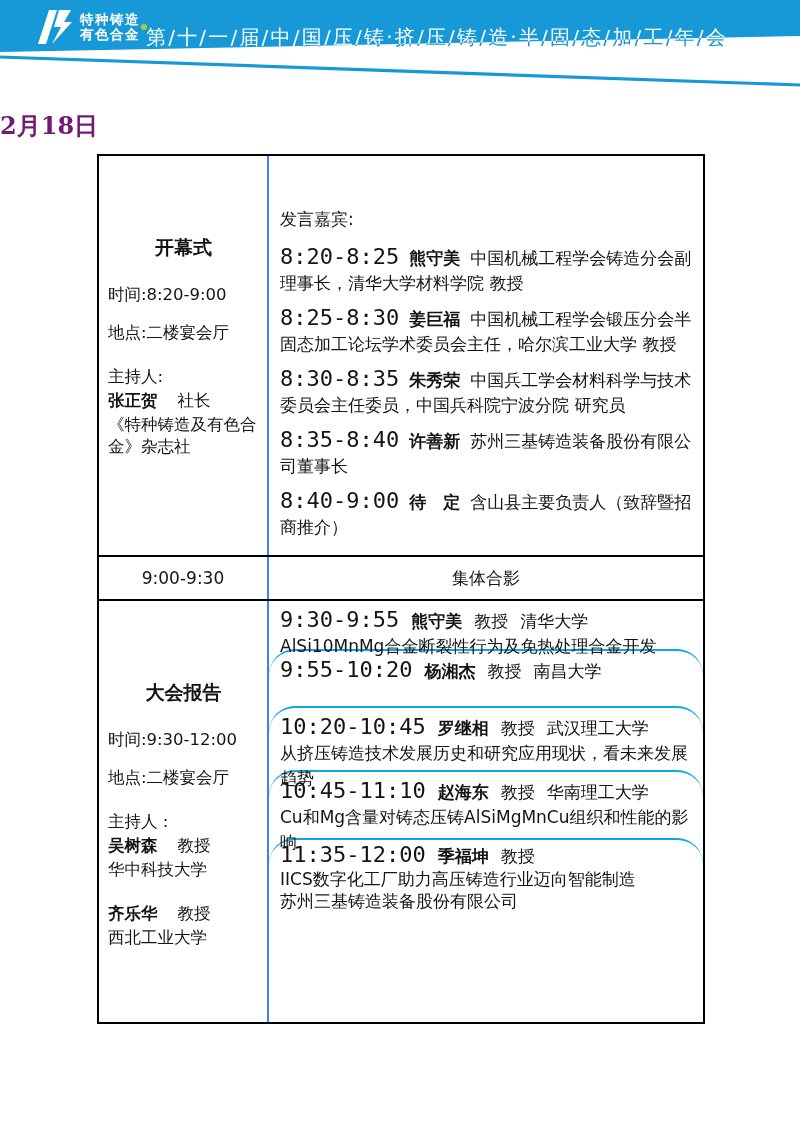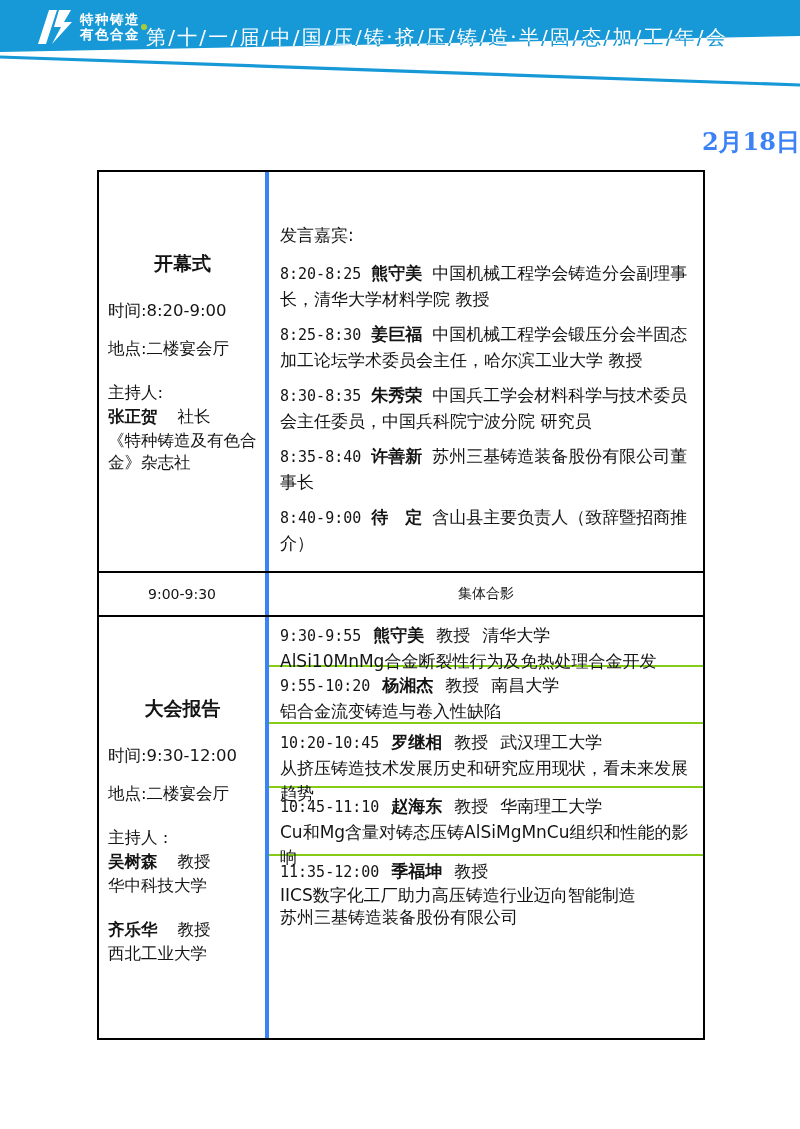--- a/index.html
+++ b/index.html
@@ -23,53 +23,53 @@
     white-space:nowrap;
   }
   .band-title { color:#fff; }
   .band-title-under { color:#1699d6; z-index:1; }
   .rule-svg { position:absolute; top:0; left:0; z-index:1; }
   .logo { position:absolute; left:34px; top:8px; display:flex; align-items:center; gap:6px; }
   .logo-text { font-size:13.5px; font-weight:bold; color:#fff; line-height:15px; letter-spacing:1.5px; position:relative; }
   .logo-dot { position:absolute; right:-7px; top:12px; width:6px; height:6px; border-radius:50%; background:#aacb35; }
   
   .date-title {
-    margin-top:28px; text-align:right; font-size:24px; font-weight:600;
+    margin-top:12px; text-align:left; font-size:24px; font-weight:600;
     font-family:"DejaVu Serif","Liberation Serif",serif;
-    line-height:36px; color:#3b82f6;
+    line-height:36px; color:#701a75;
   }
   
   .tbl { margin:10px 0 0 97px; width:608px; border:2.5px solid #000; }
   .row { display:flex; }
   .row + .row { border-top:2px solid #000; }
-  .cell-l { flex:0 0 170px; border-right:4px solid #3b82f6; }
+  .cell-l { flex:0 0 170px; border-right:2px solid #3b82f6; }
   .cell-r { flex:1 1 auto; }
   .r1 { height:399px; }
   .r2 { height:44px; }
   .r3 { height:423px; }
   .r2 .cell-l, .r2 .cell-r {
     display:flex; align-items:center; justify-content:center;
-    font-size:14px;
+    font-size:17px;
   }
   
   .info { padding:80px 8px 0 9px; font-size:16.5px; line-height:22px; }
   .session { text-align:center; font-size:19px; font-weight:bold; margin-bottom:26px; }
   .info .line { margin-bottom:2px; }
   .info .gap-s { margin-top:16px; }
   .info .gap-m { margin-top:22px; }
   .hostname { font-weight:bold; margin-right:20px; }
   
   .open-right { padding:52px 10px 0 11px; font-size:17px;border-radius:31px; }
   .speak-head { margin-bottom:14px; }
   .op-item { margin-bottom:11px; line-height:24.5px; }
-  .t-time { margin-right:10px; font-family:"DejaVu Sans Mono","Liberation Mono",monospace; font-size:15px; }
+  .t-time { margin-right:10px; font-family:"DejaVu Sans Mono","Liberation Mono",monospace; font-size:22px; }
   .p-name { font-weight:bold; margin-right:10px; }
   
   .sub { padding:6px 10px 0 11px; font-size:17px; line-height:25px; }
-  .sub + .sub { border-top:2px solid #84cc16; }
+  .sub + .sub { border-top:2px solid #0ea5e9;border-radius:26px; }
   .s1{height:48px;} .s2{height:57px;} .s3{height:64px;}
   .s4{height:68px;} .s5{height:82px;} .s6{height:72px; line-height:22.5px; padding-top:4px;}
   .seg { margin-right:12px; }
   .talk { display:block; }
 </style>
 </head>
 <body>
 
 <div class="header">
   <div class="band-title-under">第/十/一/届/中/国/压/铸·挤/压/铸/造·半/固/态/加/工/年/会</div>
@@ -141,21 +141,20 @@
     </div>
     <div class="cell-r">
 
       <div class="sub s1">
         <span class="t-time seg">9:30-9:55</span><span class="p-name seg">熊守美</span><span class="seg">教授</span><span>清华大学</span>
         <span class="talk">AlSi10MnMg合金断裂性行为及免热处理合金开发</span>
       </div>
 
       <div class="sub s2">
         <span class="t-time seg">9:55-10:20</span><span class="p-name seg">杨湘杰</span><span class="seg">教授</span><span>南昌大学</span>
-        <span class="talk">铝合金流变铸造与卷入性缺陷</span>
       </div>
 
       <div class="sub s3">
         <span class="t-time seg">10:20-10:45</span><span class="p-name seg">罗继相</span><span class="seg">教授</span><span>武汉理工大学</span>
         <span class="talk">从挤压铸造技术发展历史和研究应用现状，看未来发展趋势</span>
       </div>
 
       <div class="sub s4">
         <span class="t-time seg">10:45-11:10</span><span class="p-name seg">赵海东</span><span class="seg">教授</span><span>华南理工大学</span>
         <span class="talk">Cu和Mg含量对铸态压铸AlSiMgMnCu组织和性能的影响</span>

